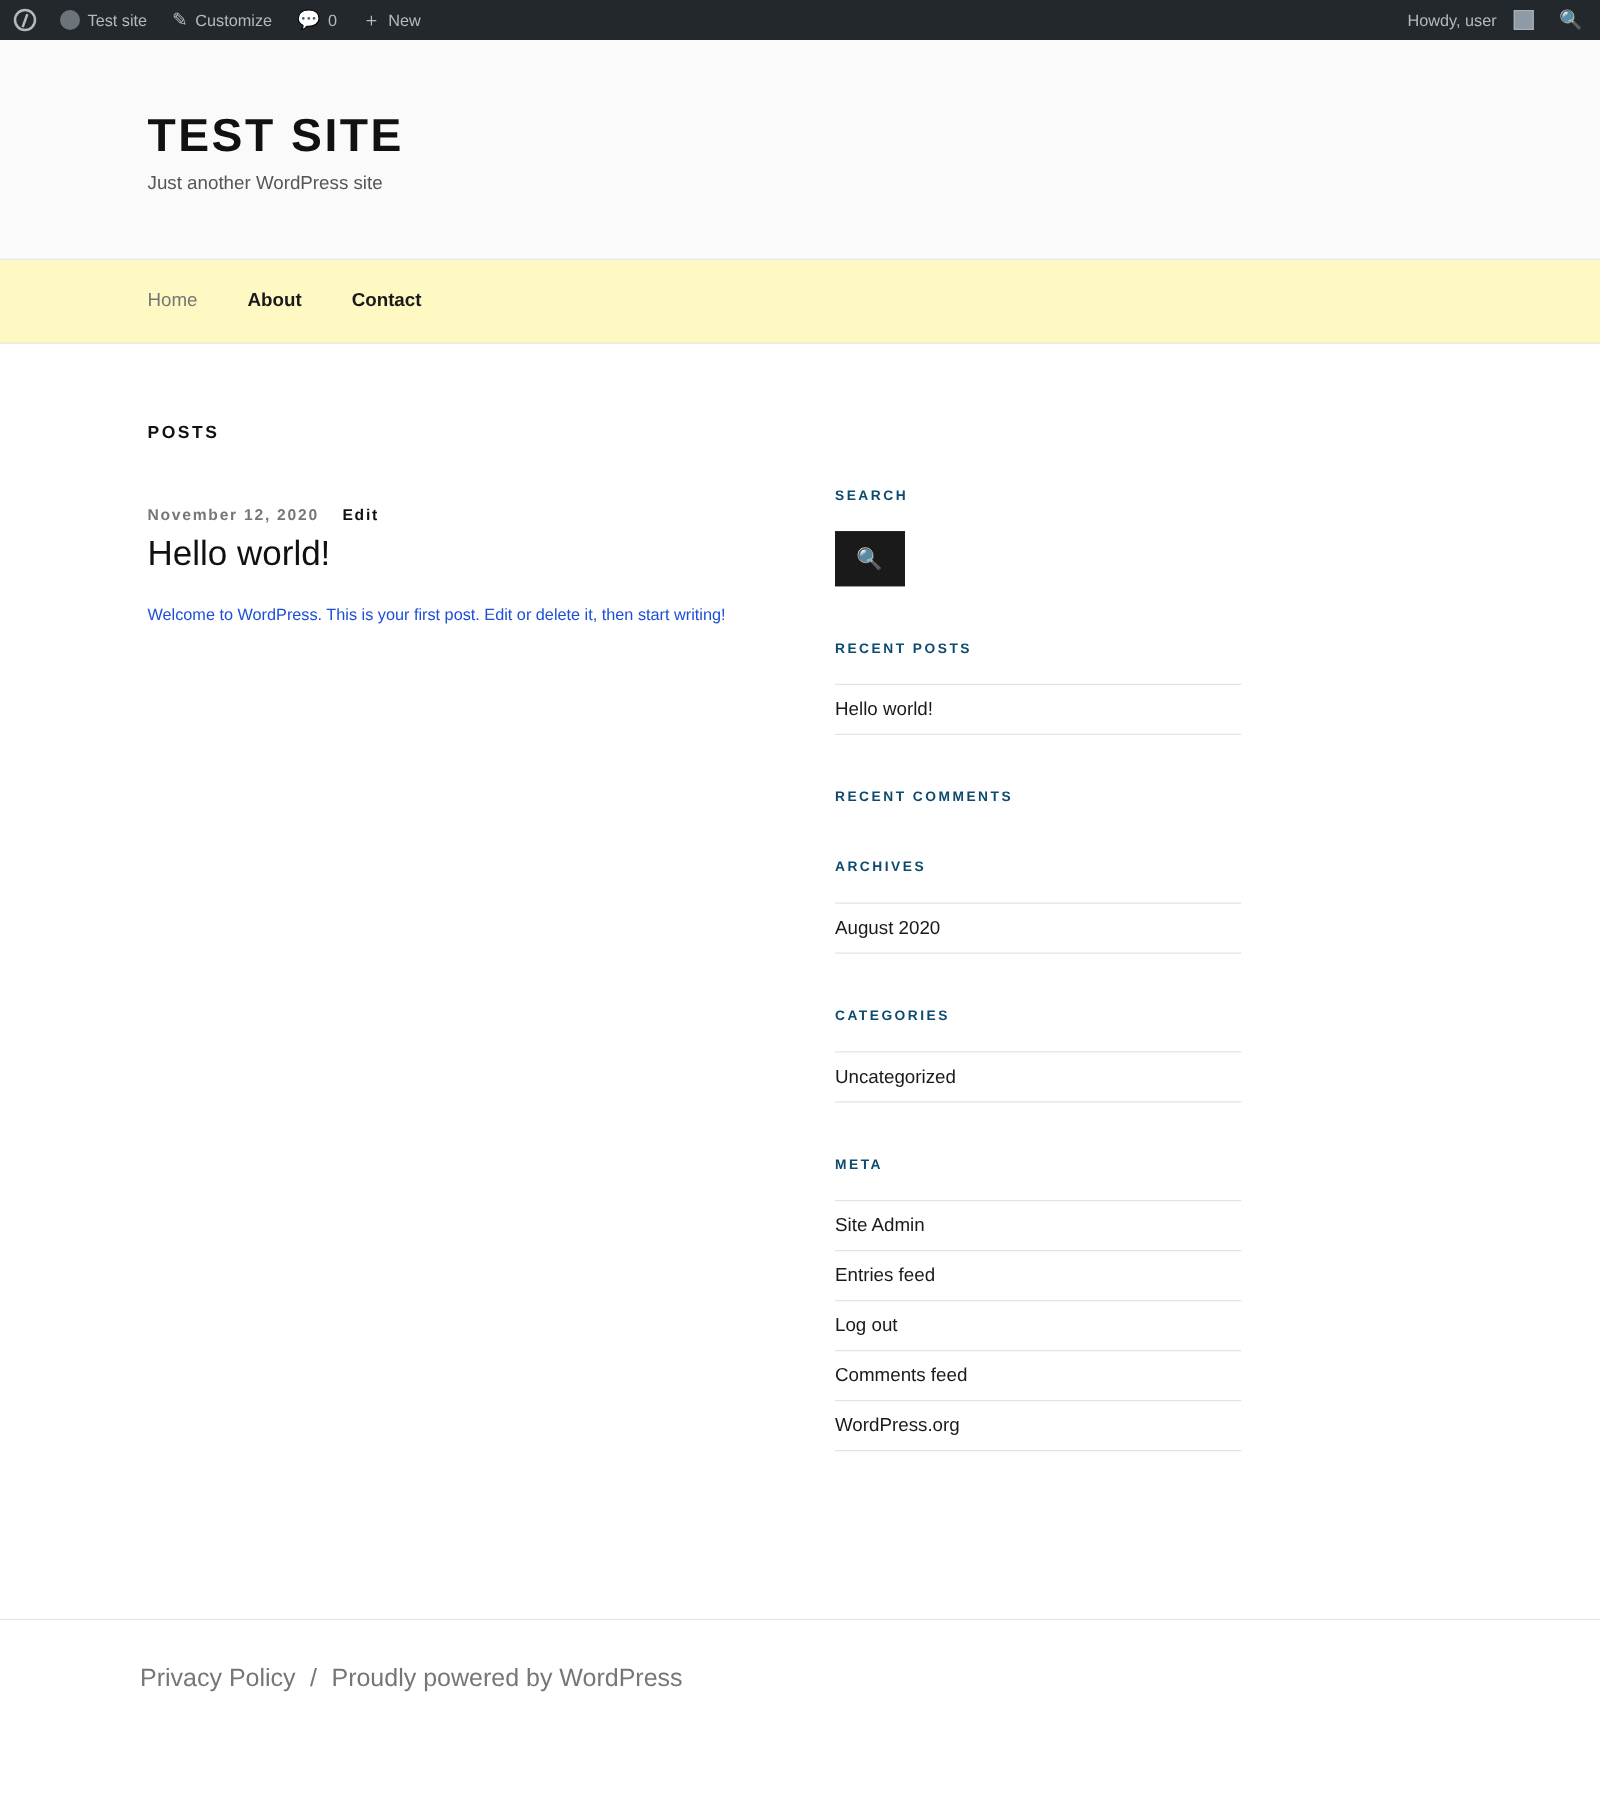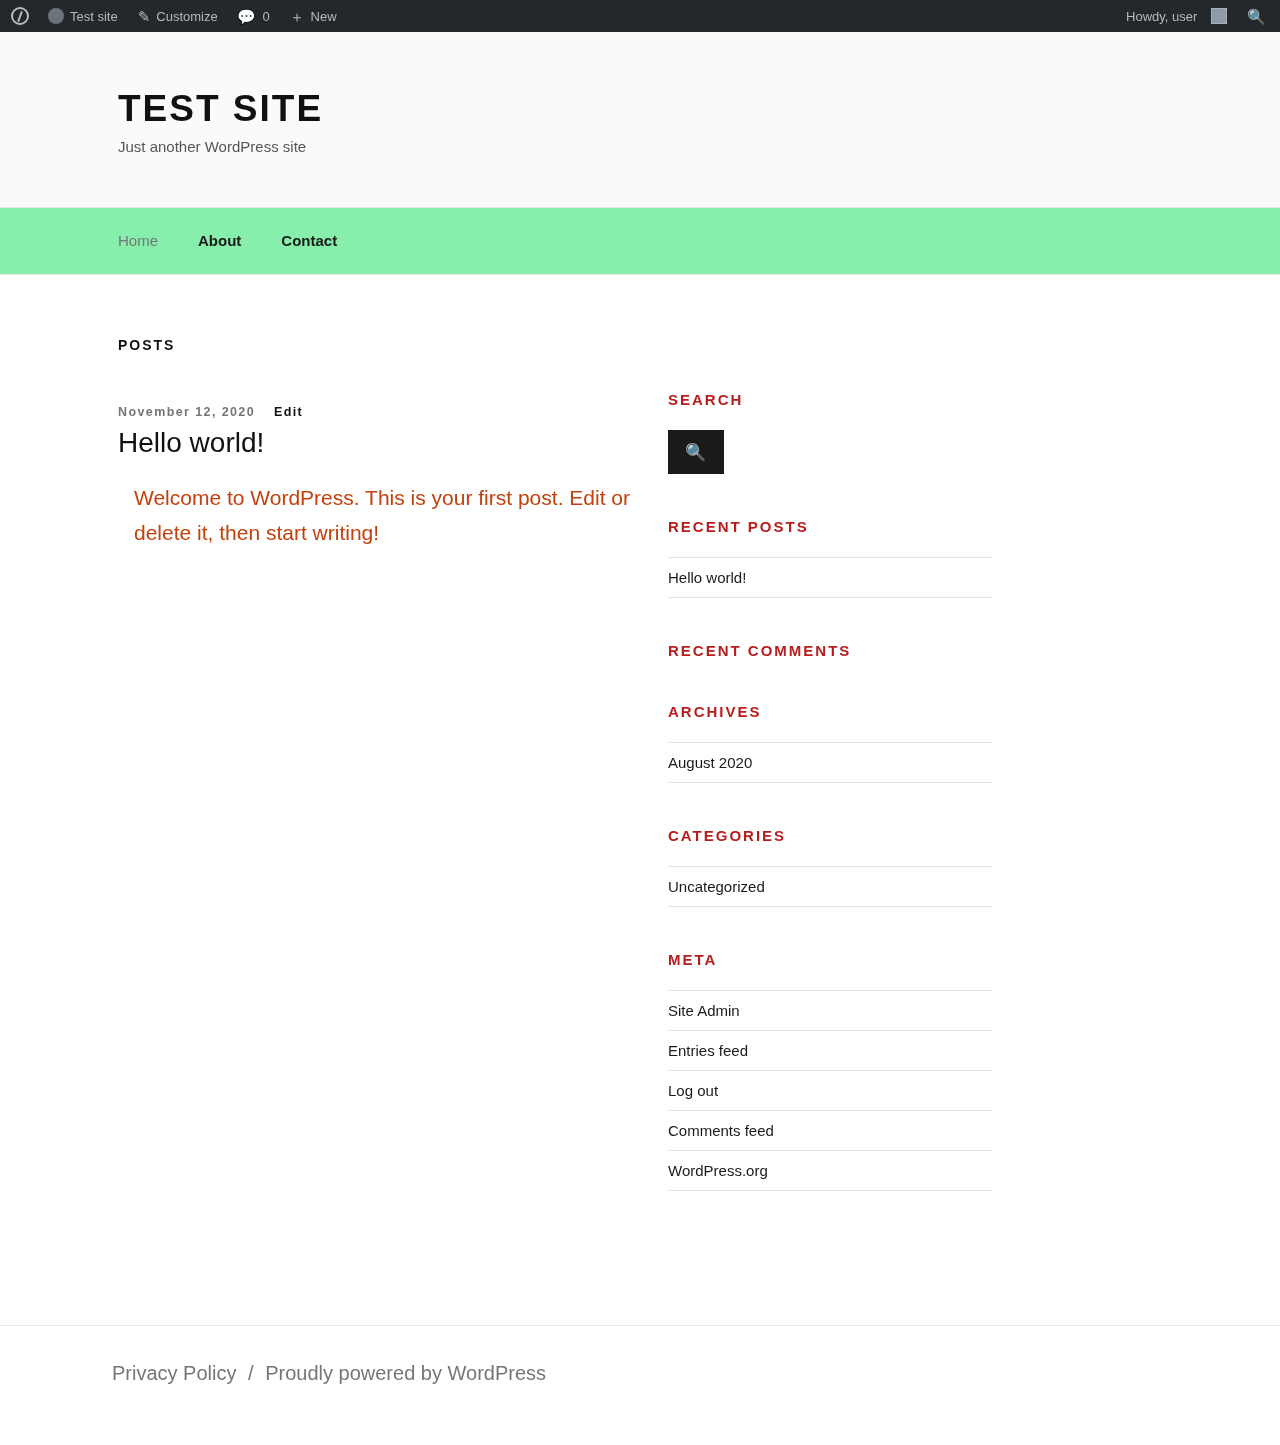--- a/index.html
+++ b/index.html
@@ -87,21 +87,21 @@
   }
   .site-desc {
     font-size: 15px;
     color: #555;
     margin: 0;
   }
 
   
   .site-nav {
     border-bottom: 1px solid #e8e8e8;
-    background: #86efac;
+    background: #fef9c3;
   }
   .nav-list {
     display: flex;
     list-style: none;
     margin: 0 auto;
     padding: 0 28px;
     width: 1100px;
     align-items: center;
     height: 66px;
   }
@@ -140,36 +140,36 @@
   }
   .entry-meta a { color: #767676; text-decoration: none; cursor: pointer; }
   .entry-meta .edit-link { color: #111; margin-left: 14px; margin-top: 12px; }
   .entry-title {
     font-size: 28px;
     font-weight: normal;
     margin: 0 0 22px 0;
     color: #111;
   }
   .entry-content p {
-    font-size: 21px;
+    font-size: 13px;
     line-height: 1.65;
-    color: #c2410c;
-    margin: 16px;
+    color: #1d4ed8;
+    margin: 0;
   }
 
   
   .sidebar { width: 325px; padding-top: 54px; }
   .widget { margin-bottom: 44px; }
   .widget-title {
-    font-size: 15px;
+    font-size: 11px;
     font-weight: bold;
     letter-spacing: 2px;
     text-transform: uppercase;
     margin: 0 0 22px 0;
-    color: #b91c1c;
+    color: #0c4a6e;
   }
   .search-form { display: flex; }
   .search-input {
     flex: 1;
     height: 44px;
     border: 1px solid #bbb;
     border-right: none;
     padding: 0 14px;
     font-size: 15px;
     color: #444;

